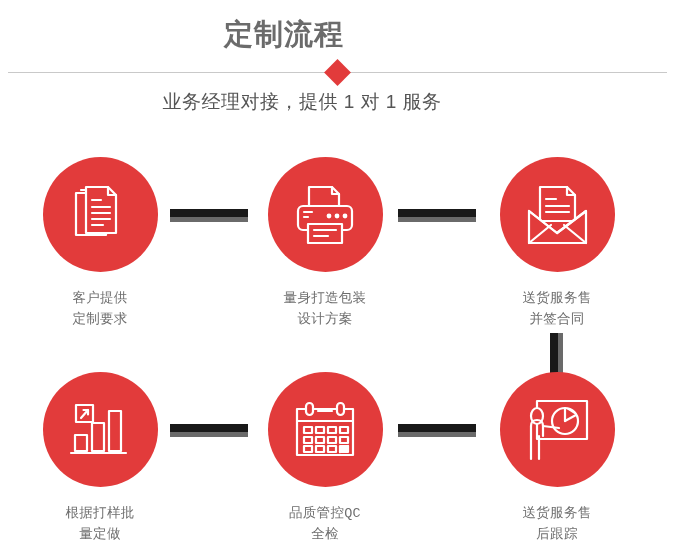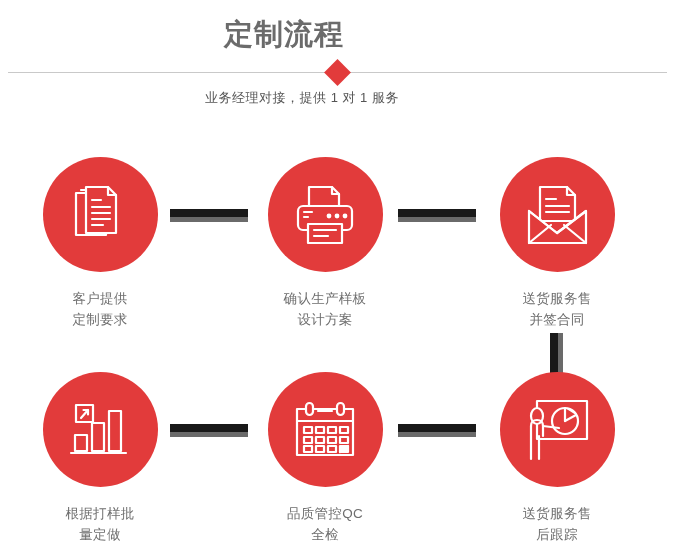--- a/index.html
+++ b/index.html
@@ -59,21 +59,21 @@
     height: 19px;
     background: #e23b3b;
     transform: rotate(45deg);
   }
   .subtitle {
     position: absolute;
     top: 89px;
     left: 0;
     width: 604px;
     text-align: center;
-    font-size: 13px;
+    font-size: 19px;
     color: #555555;
     letter-spacing: 0.5px;
   }
 
   
   .flow {
     position: absolute;
     top: 125px;
     left: 0;
     width: 675px;
@@ -106,20 +106,21 @@
     display: block;
   }
 
   .caption {
     margin-top: 16px;
     font-size: 13.5px;
     line-height: 21px;
     color: #6e6e6e;
     letter-spacing: 0.3px;
     white-space: pre-line;
+    font-family: Liberation Mono, monospace;
   }
 
   
   .conn-h {
     position: absolute;
     width: 78px;
     height: 13px;
     top: 84px;
   }
   .conn-h .bar {
@@ -233,21 +234,21 @@
           <line x1="12" y1="33" x2="16" y2="33"></line>
           <circle cx="37" cy="32" r="2.4" fill="#ffffff" stroke="none"></circle>
           <circle cx="45" cy="32" r="2.4" fill="#ffffff" stroke="none"></circle>
           <circle cx="53" cy="32" r="2.4" fill="#ffffff" stroke="none"></circle>
           <rect x="16" y="40" width="34" height="19" fill="#e23b3b"></rect>
           <line x1="22" y1="46" x2="44" y2="46"></line>
           <line x1="22" y1="52" x2="36" y2="52"></line>
         </svg>
       </span>
     </div>
-    <div class="caption">确认生产样板
+    <div class="caption">量身打造包装
 设计方案</div>
   </div>
 
   <div class="node col-2 row-0">
     <div class="circle">
       <span>
         <svg width="66" height="60" viewBox="0 0 66 60" fill="none" stroke="#ffffff" stroke-width="2.2" stroke-linejoin="round" stroke-linecap="round">
           <path d="M16 36V2h27l8 8v26z" fill="#e23b3b"></path>
           <path d="M43 2v8h8"></path>
           <line x1="22" y1="14" x2="32" y2="14"></line>

